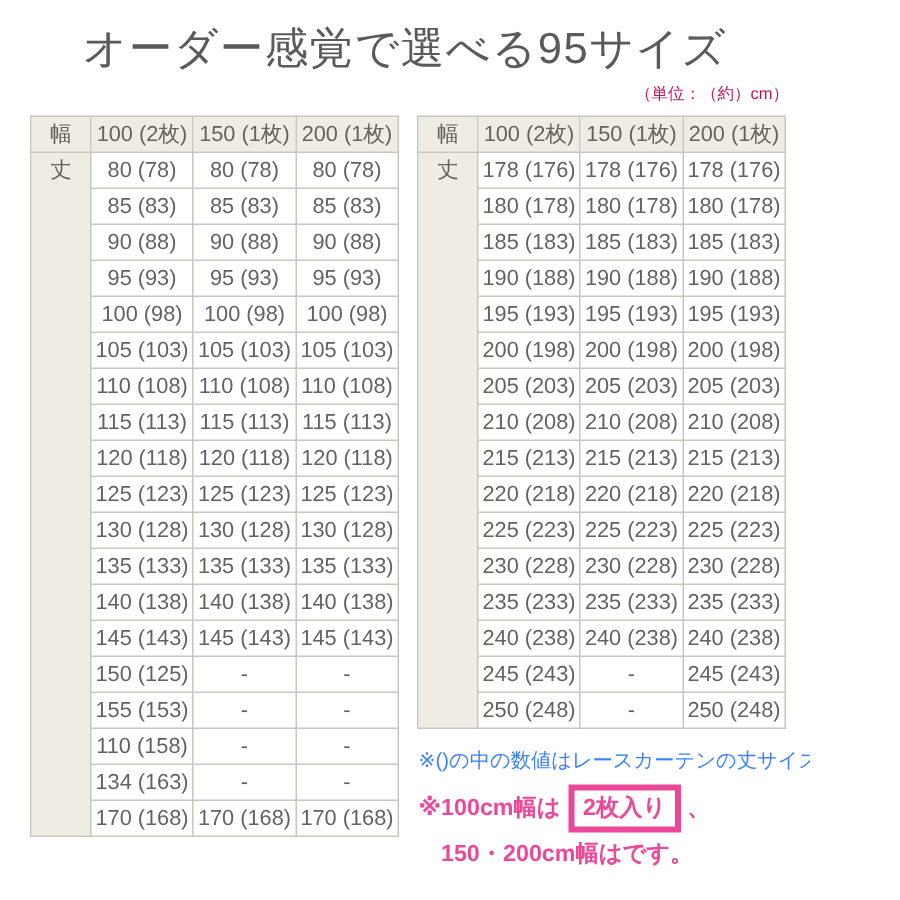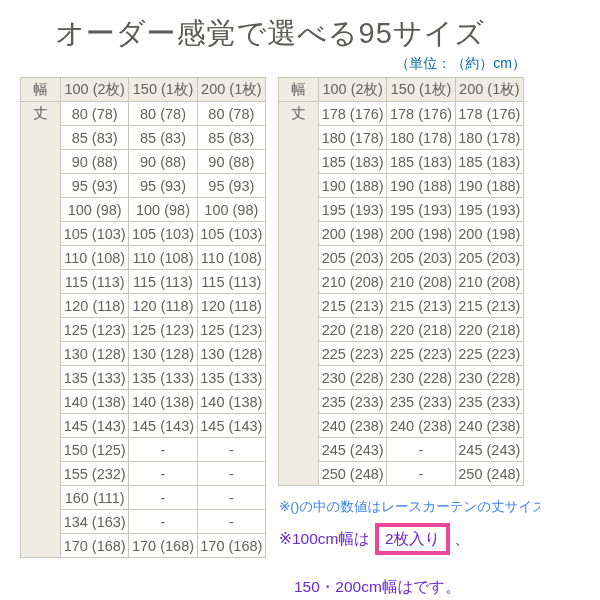--- a/index.html
+++ b/index.html
@@ -18,22 +18,22 @@
     text-align: center;
     font-size: 29px;
     font-weight: 500;
     letter-spacing: 1px;
     color: #5a5a57;
     line-height: 40px;
   }
   .unit-note {
     text-align: right;
     padding-right: 14px;
-    font-size: 14px;
-    color: #0369a1;
+    font-size: 11px;
+    color: #be185d;
     line-height: 18px;
     margin-top: 1px;
   }
   .tables-row {
     display: flex;
     gap: 12px;
     align-items: flex-start;
     padding: 5px 16px 0 20px;
   }
   .table-col { flex: 1; min-width: 0; }
@@ -70,27 +70,27 @@
   .note-line1 {
     font-size: 13.5px;
     color: #3b82f6;
     line-height: 20px;
     white-space: nowrap;
   }
   .note-line {
     display: flex;
     align-items: center;
     font-size: 15.5px;
-    font-weight: normal;
-    color: #6d28d9;
+    font-weight: bold;
+    color: #ec4899;
     margin-top: 6px;
     line-height: 22px;
     white-space: nowrap;
   }
-  .note-line.indented { padding-left: 15px; margin-top: 21px; }
+  .note-line.indented { padding-left: 15px; margin-top: 4px; }
   .pack-box {
     display: inline-block;
     border: 4px solid #ec4899;
     padding: 2px 6px;
     margin: 0 4px 0 5px;
     line-height: 20px;
   }
 </style>
 </head>
 <body>
@@ -190,26 +190,26 @@
               <td>145 (143)</td>
               <td>145 (143)</td>
               <td>145 (143)</td>
             </tr>
             <tr>
               <td>150 (125)</td>
               <td>-</td>
               <td>-</td>
             </tr>
             <tr>
-              <td>155 (232)</td>
-              <td>-</td>
-              <td>-</td>
-            </tr>
-            <tr>
-              <td>160 (111)</td>
+              <td>155 (153)</td>
+              <td>-</td>
+              <td>-</td>
+            </tr>
+            <tr>
+              <td>110 (158)</td>
               <td>-</td>
               <td>-</td>
             </tr>
             <tr>
               <td>134 (163)</td>
               <td>-</td>
               <td>-</td>
             </tr>
             <tr>
               <td>170 (168)</td>

